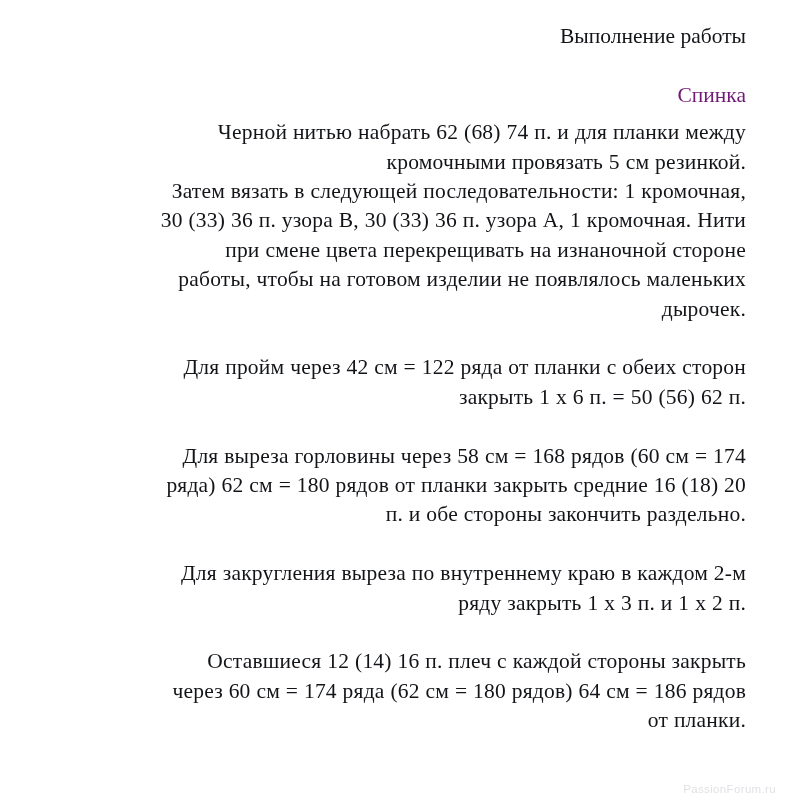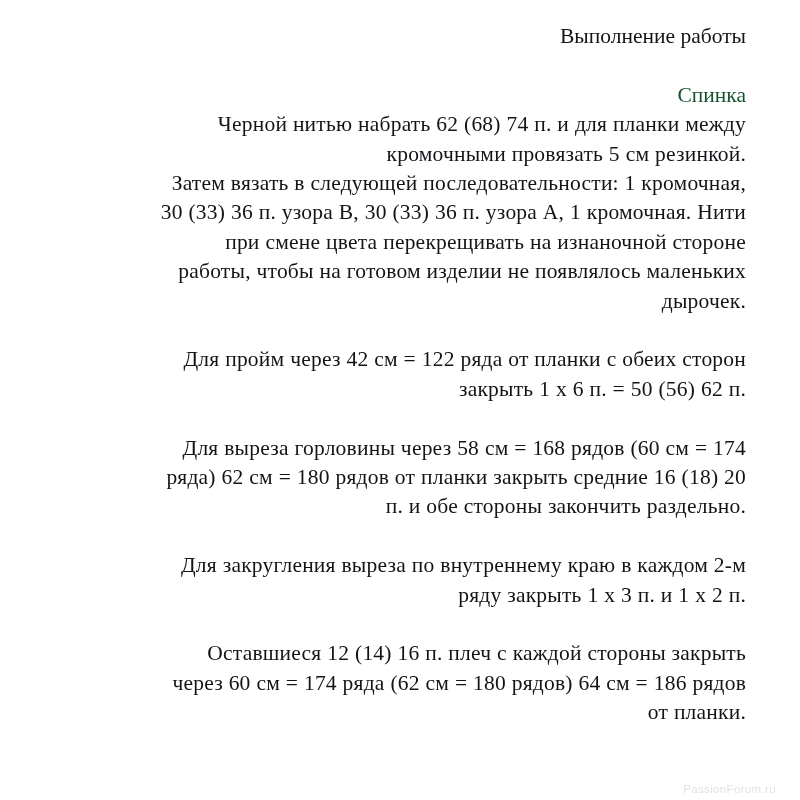--- a/index.html
+++ b/index.html
@@ -58,26 +58,26 @@
     white-space: pre-wrap;
   }
 
   
   .section-group {
     margin-top: 29.4px;
   }
   .section-label {
     font-size: 21.5px;
     line-height: 29.4px;
-    color: #14532d;
+    color: #701a75;
     margin: 0;
     white-space: pre-wrap;
   }
   .section-label + .para {
-    margin-top: 0;
+    margin-top: 8px;
   }
 
   .watermark {
     position: absolute;
     right: 24px;
     bottom: 5px;
     font-family: "Liberation Sans", "DejaVu Sans", sans-serif;
     font-size: 11.5px;
     letter-spacing: 0.03em;
     color: #e2e2e6;

